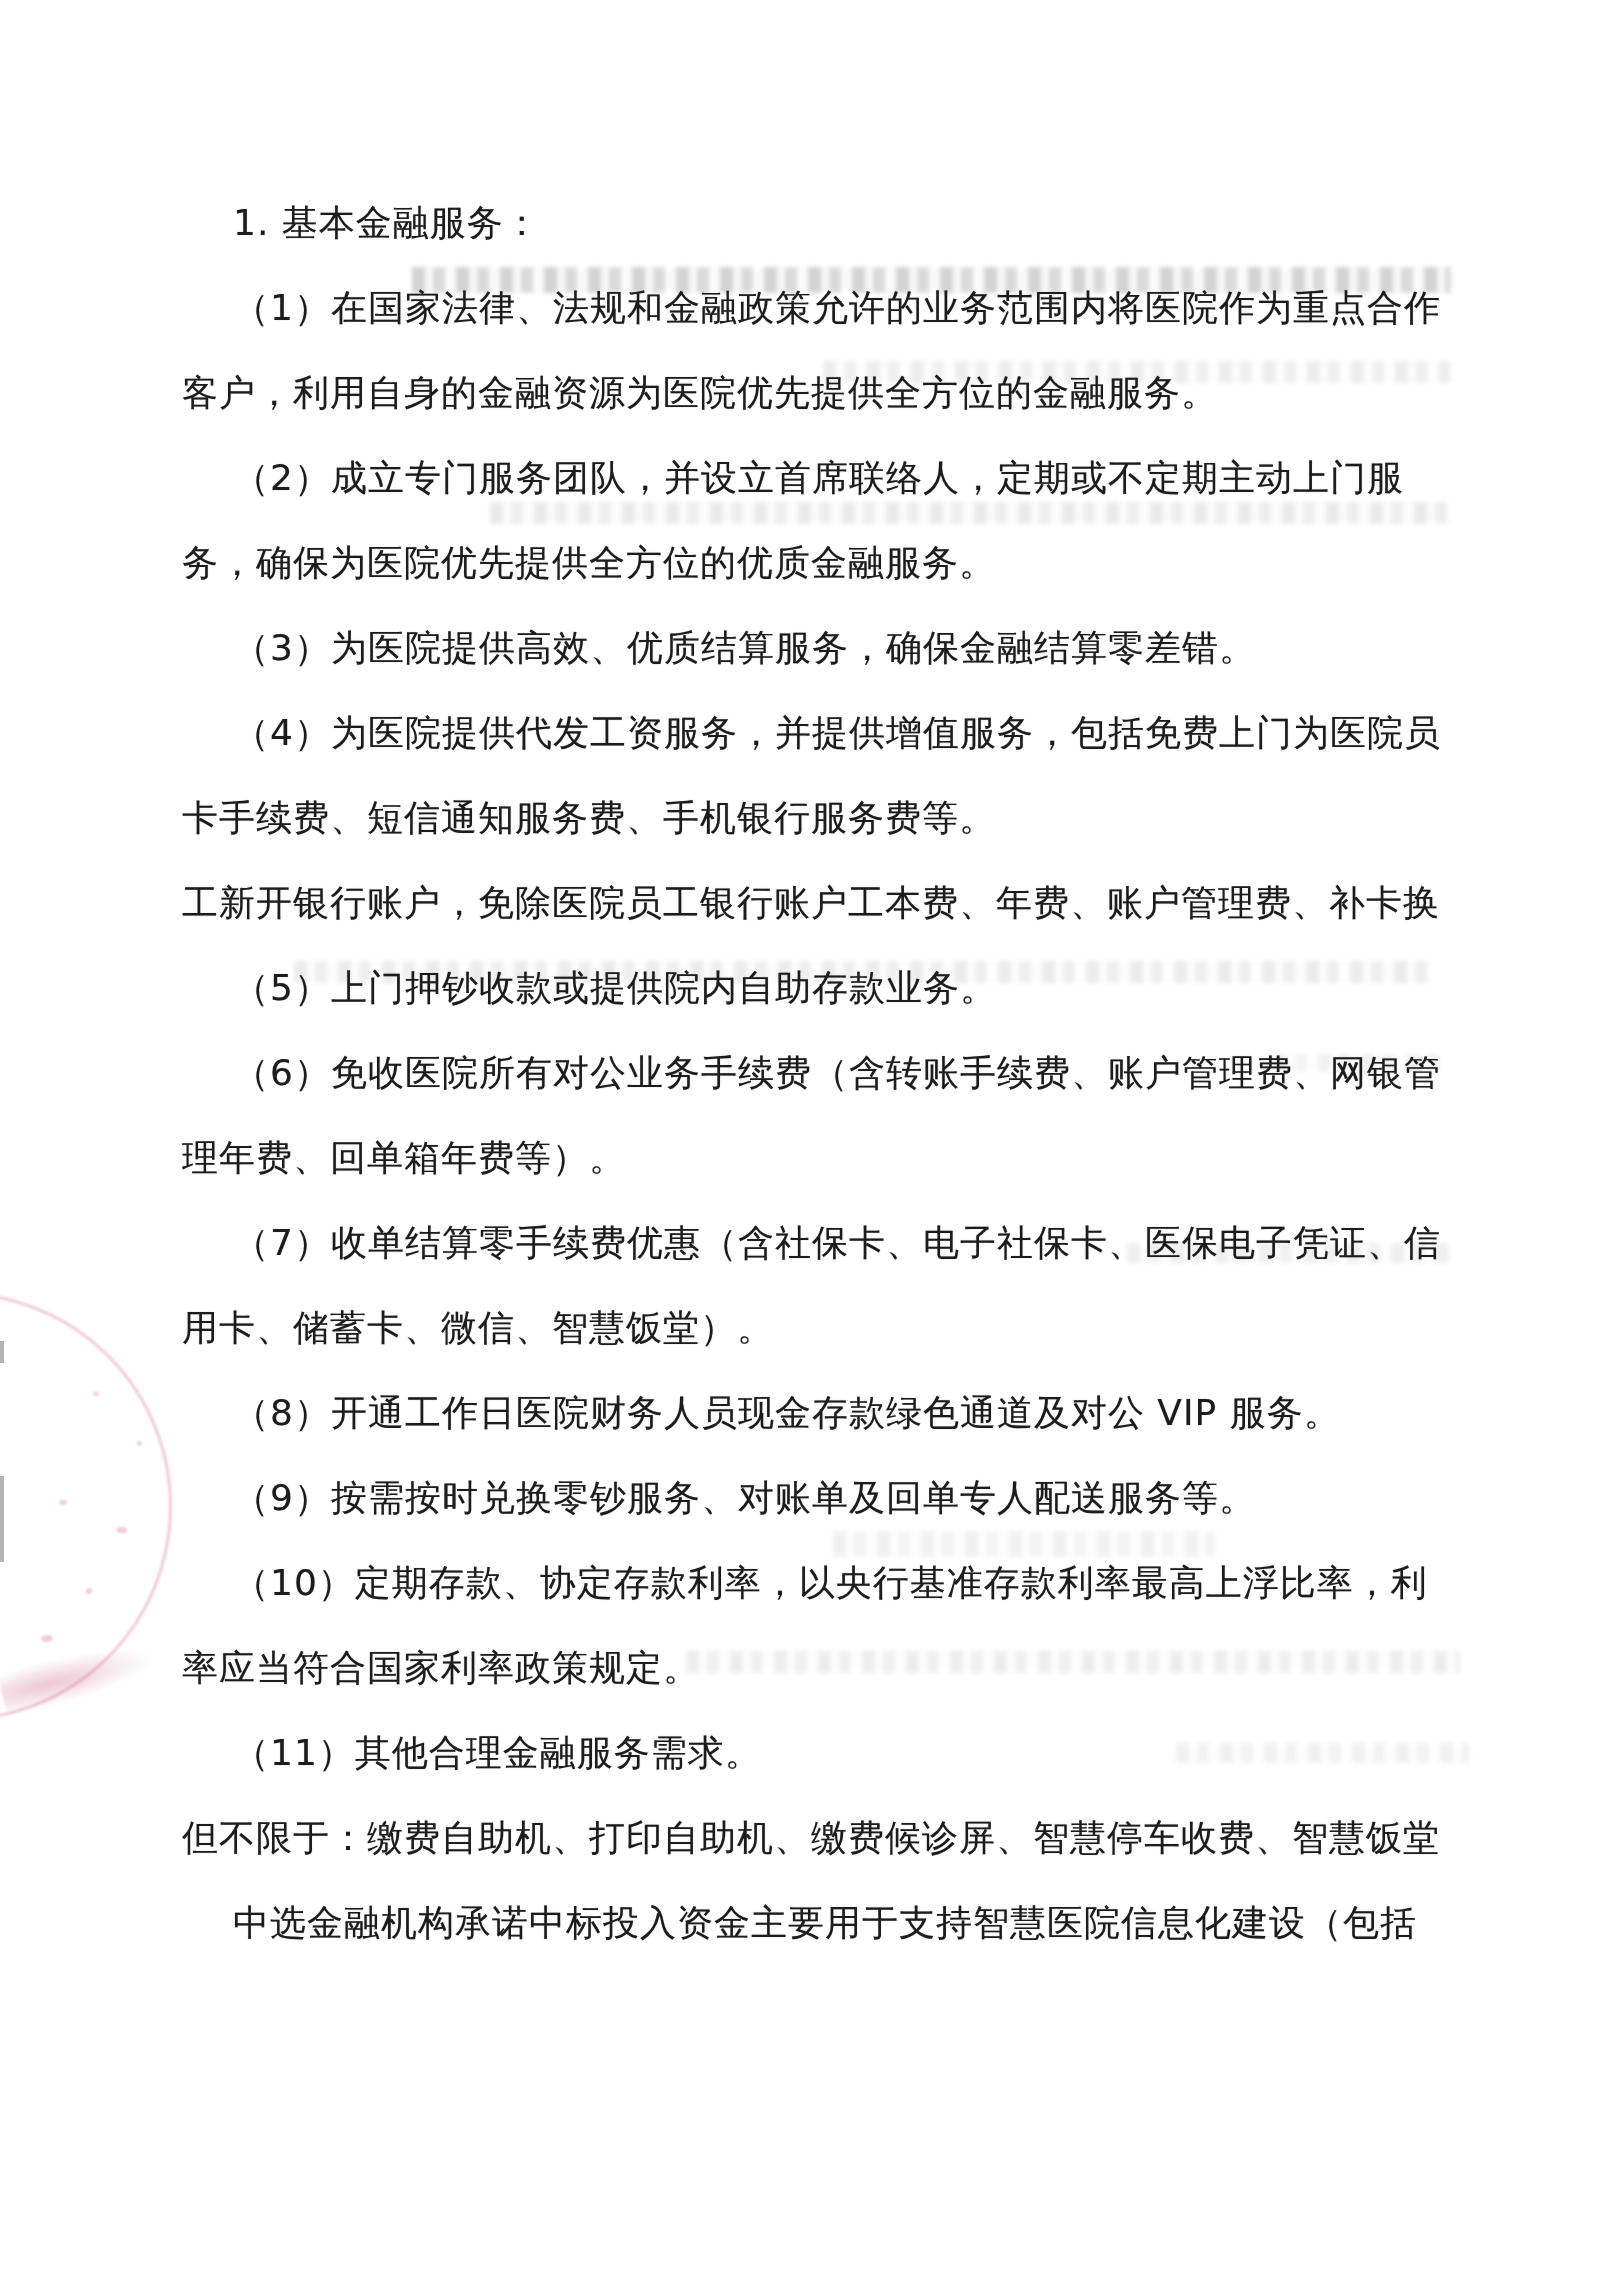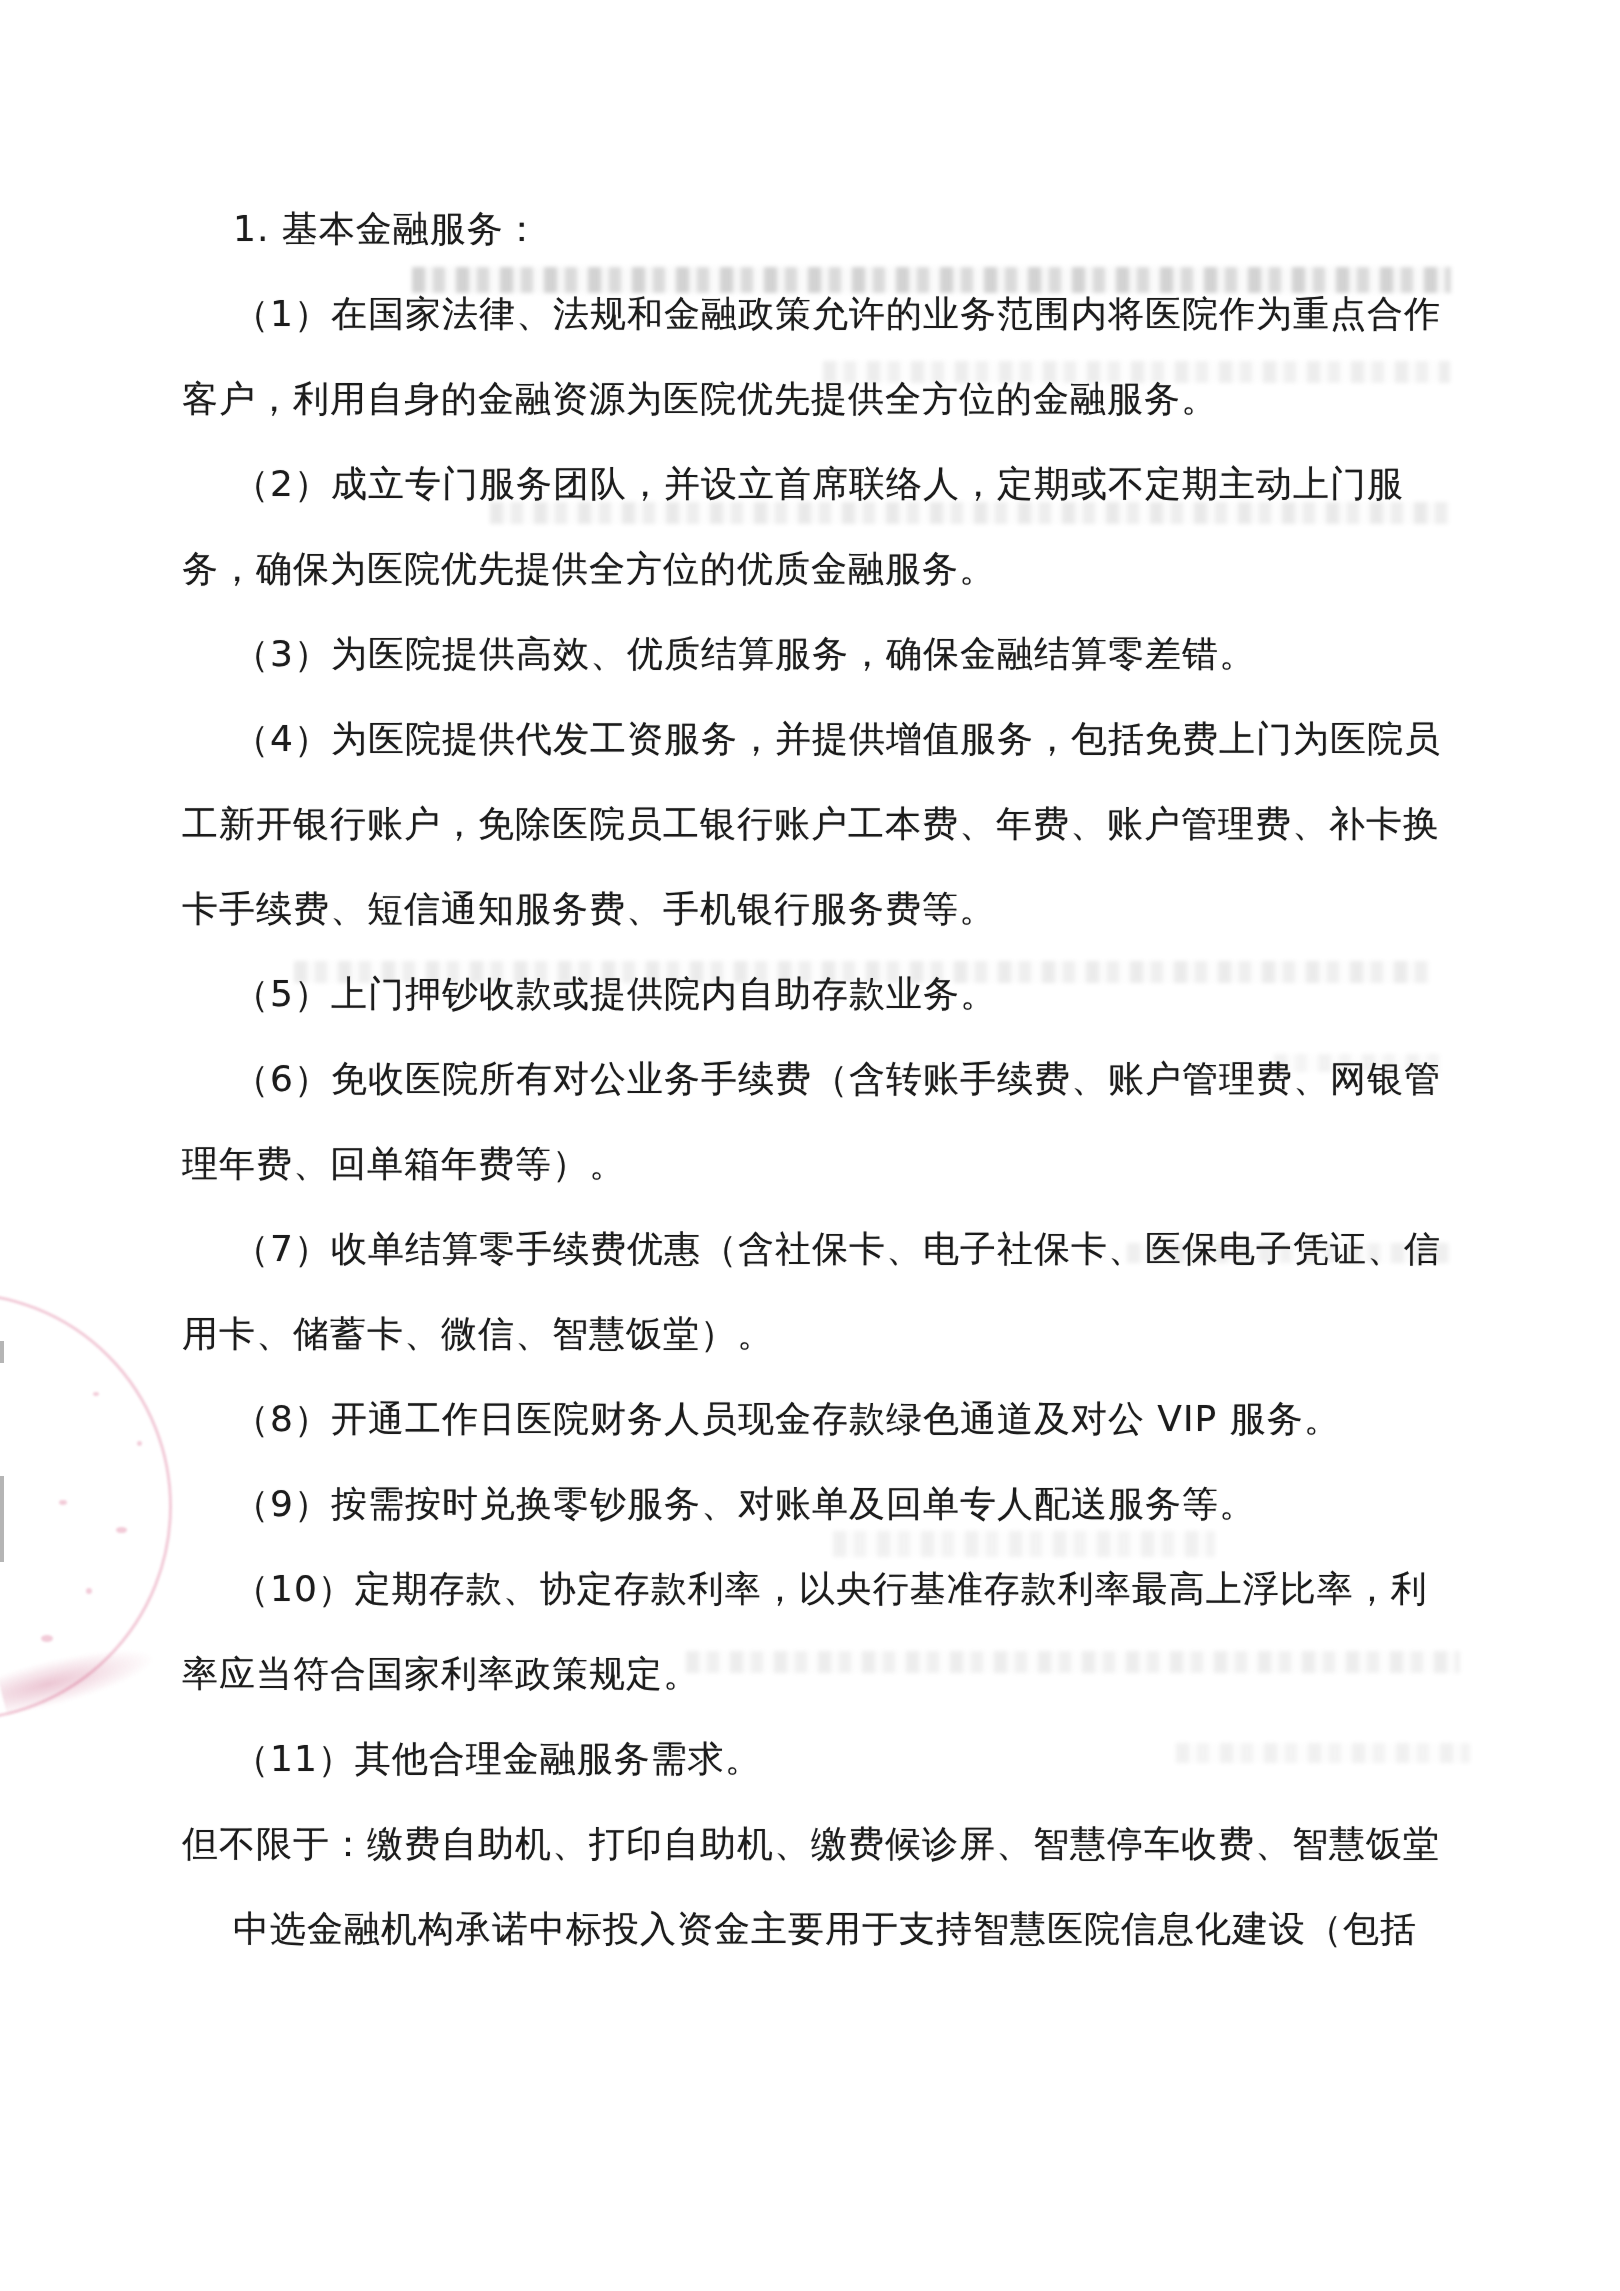--- a/index.html
+++ b/index.html
@@ -12,21 +12,21 @@
     width: 1620px;
     height: 2292px;
     background: #ffffff;
     overflow: hidden;
     font-family: "DejaVu Sans", sans-serif;
   }
   
   .doc {
     position: absolute;
     left: 182px;
-    top: 186px;
+    top: 180px;
     width: 1392px;
     color: #1c1c1c;
     font-size: 36px;
     font-weight: 500;
   }
   .line {
     height: 85px;
     line-height: 85px;
     white-space: nowrap;
     letter-spacing: 1px;
@@ -111,22 +111,22 @@
   <div class="edge-mark" style="top:1476px; height:86px;"></div>
 
   <div class="doc" id="doc-lines">
       <div class="line indent">1. 基本金融服务：</div>
       <div class="line indent">（1）在国家法律、法规和金融政策允许的业务范围内将医院作为重点合作</div>
       <div class="line">客户，利用自身的金融资源为医院优先提供全方位的金融服务。</div>
       <div class="line indent">（2）成立专门服务团队，并设立首席联络人，定期或不定期主动上门服</div>
       <div class="line">务，确保为医院优先提供全方位的优质金融服务。</div>
       <div class="line indent">（3）为医院提供高效、优质结算服务，确保金融结算零差错。</div>
       <div class="line indent">（4）为医院提供代发工资服务，并提供增值服务，包括免费上门为医院员</div>
+      <div class="line">卡手续费、短信通知服务费、手机银行服务费等。</div>
       <div class="line">工新开银行账户，免除医院员工银行账户工本费、年费、账户管理费、补卡换</div>
-      <div class="line">卡手续费、短信通知服务费、手机银行服务费等。</div>
       <div class="line indent">（5）上门押钞收款或提供院内自助存款业务。</div>
       <div class="line indent">（6）免收医院所有对公业务手续费（含转账手续费、账户管理费、网银管</div>
       <div class="line">理年费、回单箱年费等）。</div>
       <div class="line indent">（7）收单结算零手续费优惠（含社保卡、电子社保卡、医保电子凭证、信</div>
       <div class="line">用卡、储蓄卡、微信、智慧饭堂）。</div>
       <div class="line indent">（8）开通工作日医院财务人员现金存款绿色通道及对公 VIP 服务。</div>
       <div class="line indent">（9）按需按时兑换零钞服务、对账单及回单专人配送服务等。</div>
       <div class="line indent">（10）定期存款、协定存款利率，以央行基准存款利率最高上浮比率，利</div>
       <div class="line">率应当符合国家利率政策规定。</div>
       <div class="line indent">（11）其他合理金融服务需求。</div>

